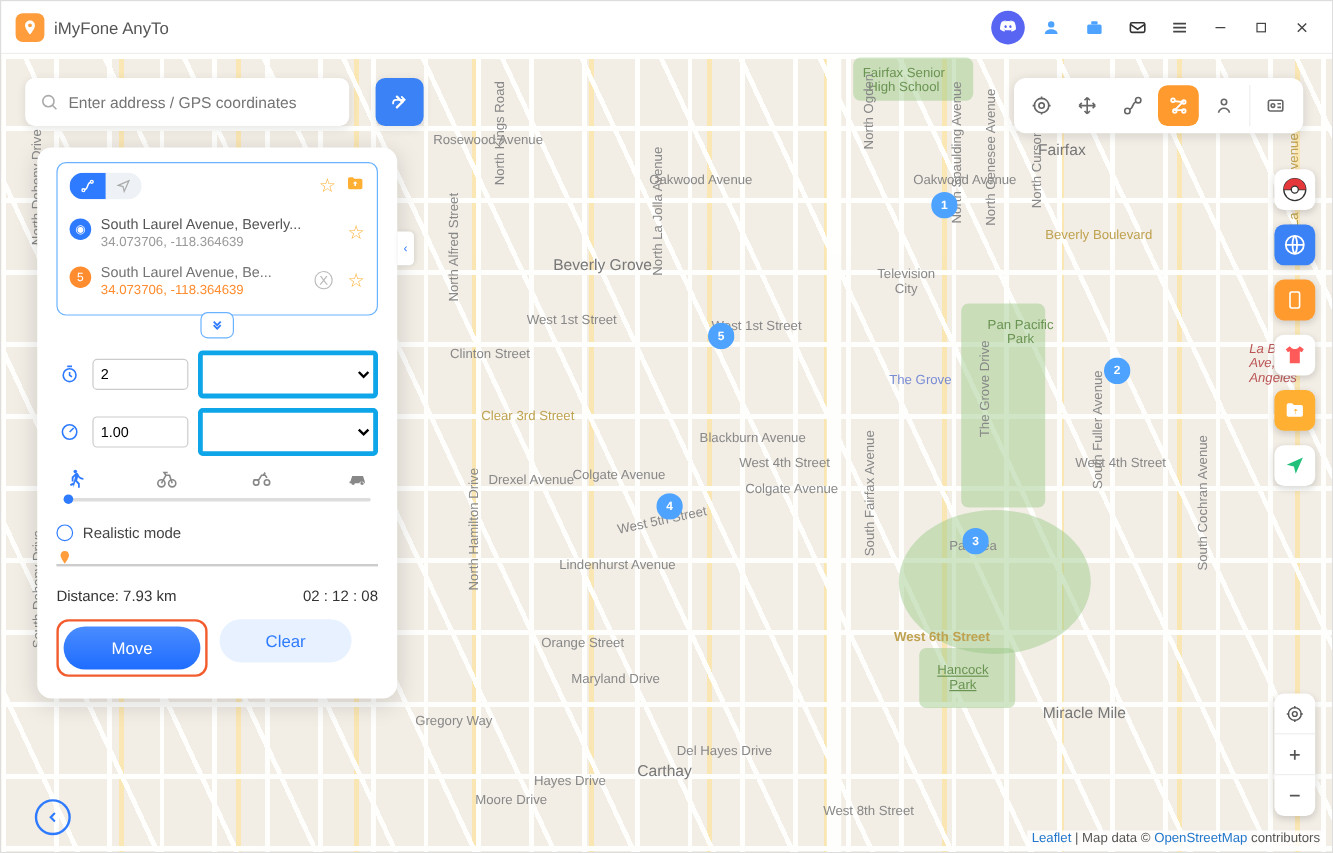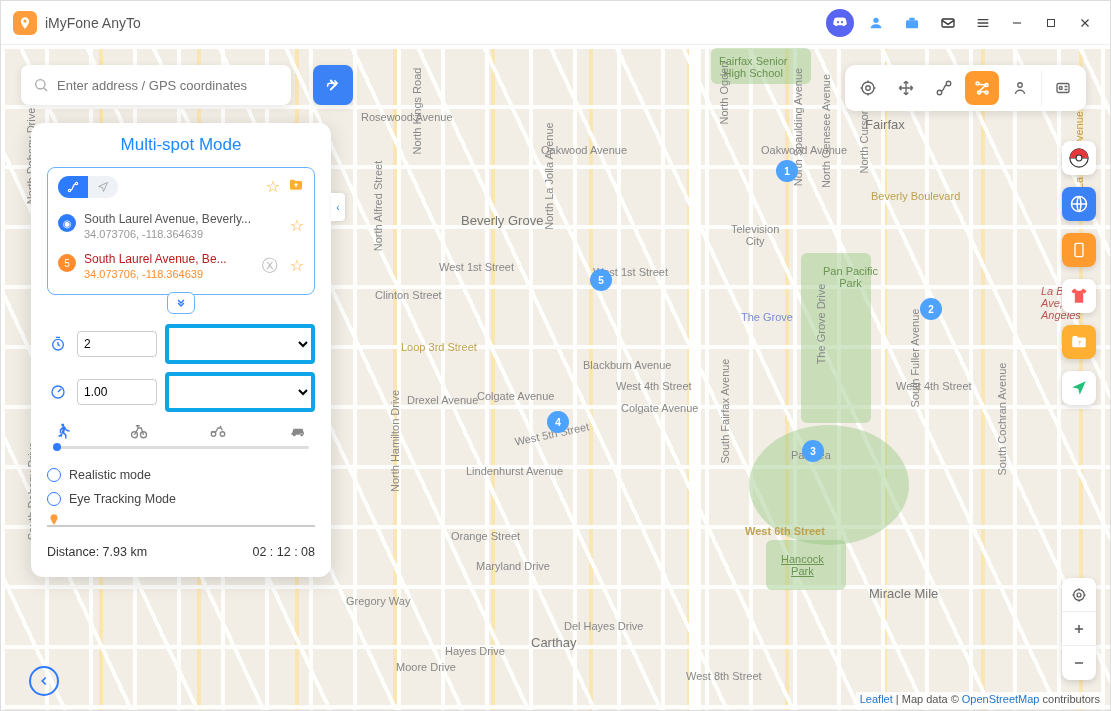--- a/index.html
+++ b/index.html
@@ -58,21 +58,21 @@
   .head-icons { margin-left: auto; display: flex; gap: 8px; }
   .head-icons .star{ color:#ffb033;}
   .head-icons .folder{ color:#ffb033;}
   .spot-item { display: flex; gap: 8px; padding: 6px 0; align-items: flex-start; }
   .spot-item .dot { width: 18px; height: 18px; border-radius: 50%; display: flex; align-items: center; justify-content: center; font-size: 10px; color: #fff; margin-top: 2px; flex-shrink: 0; }
   .dot-blue { background: #2f7bff; }
   .dot-orange { background: #ff8c2e; }
   .spot-text { flex: 1; font-size: 12px; }
   .spot-text .addr { color: #555; overflow: hidden; text-overflow: ellipsis; white-space: nowrap; max-width: 170px;}
   .spot-text .coords { color: #999; font-size: 11px; margin-top: 2px;}
-  .spot-item.active .addr { color: #b91c1c; }
+  .spot-item.active .addr { color: #737373; }
   .spot-item.active .coords { color: #ff8c2e; }
   .spot-item .star-btn { color: #ffb033; cursor: pointer; margin-top: 4px; }
   .spot-item .del-btn { color: #bbb; cursor: pointer; margin-top: 4px; margin-right:4px; }
   .expand-btn { width: 28px; height: 22px; border: 1.5px solid #6bb2ff; border-radius: 6px; margin: -11px auto 10px; background: #fff; display: flex; align-items: center; justify-content: center; color: #2f7bff; cursor: pointer; position: relative; z-index: 1; }
   
   .params { display: grid; grid-template-columns: 22px 80px 1fr; gap: 8px; align-items: center; margin-top: 10px; }
   .param-icon { color: #2f7bff; display:flex; align-items:center; justify-content:center; }
   .param-input { height: 26px; border: 1px solid #ccc; border-radius: 4px; padding: 0 6px; font-size: 12px; width: 100%; }
   .param-select { height: 26px; border: 4px solid #0ea5e9; border-radius: 4px; padding: 16px 6px; font-size: 12px; width: 100%; background: #fff; }
   
@@ -201,21 +201,21 @@
     <div class="map-label" style="left:718px; top:10px; color:#6a9452; white-space:pre; text-align:center;">Fairfax Senior
 High School</div>
     <div class="map-label" style="left:790px; top:404px;">Pa        Brea</div>
 
     <div class="map-label" style="left:540px; top:99px;">Oakwood Avenue</div>
     <div class="map-label" style="left:760px; top:99px;">Oakwood Avenue</div>
     <div class="map-label" style="left:360px; top:66px;">Rosewood Avenue</div>
     <div class="map-label highway" style="left:870px; top:145px;">Beverly Boulevard</div>
     <div class="map-label" style="left:438px; top:216px;">West 1st Street</div>
     <div class="map-label" style="left:592px; top:221px;">West 1st Street</div>
-    <div class="map-label highway" style="left:400px; top:296px;">Loop 3rd Street</div>
+    <div class="map-label highway" style="left:400px; top:296px;">Clear 3rd Street</div>
     <div class="map-label" style="left:615px; top:335px;">West 4th Street</div>
     <div class="map-label" style="left:895px; top:335px;">West 4th Street</div>
     <div class="map-label" style="left:582px; top:314px;">Blackburn Avenue</div>
     <div class="map-label" style="left:476px; top:345px;">Colgate Avenue</div>
     <div class="map-label" style="left:620px; top:357px;">Colgate Avenue</div>
     <div class="map-label" style="left:513px; top:383px; transform:rotate(-12deg);">West 5th Street</div>
     <div class="map-label highway" style="left:744px; top:480px;font-weight:bold;">West 6th Street</div>
     <div class="map-label" style="left:672px; top:360px; transform:rotate(-90deg);">South Fairfax Avenue</div>
     <div class="map-label" style="left:945px; top:368px; transform:rotate(-90deg);">South Cochran Avenue</div>
     <div class="map-label" style="left:865px; top:307px; transform:rotate(-90deg);">South Fuller Avenue</div>
@@ -271,21 +271,20 @@
           <path d="M9 18l6-6-6-6"></path>
           <path d="M5 12a7 7 0 0110-6" opacity=".0"></path>
           <path d="M17 8v8a4 4 0 01-4 4H7" opacity=".0"></path>
           <path d="M16 7l4 4-4 4M20 11H8a4 4 0 00-4 4v1" transform="scale(.8) translate(2 1)"></path>
         </svg>
     </div>
   </div>
 
   <div class="panel">
     <div class="panel-collapse">‹</div>
-    <div class="panel-title">Multi-spot Mode</div>
 
     <div class="spot-box">
       <div class="spot-box-head">
         <div class="toggle-pill">
           <span class="active">
               <svg width="14" height="14" viewBox="0 0 24 24" fill="none" stroke="#fff" stroke-width="2">
                 <circle cx="6" cy="18" r="2"></circle>
                 <circle cx="18" cy="6" r="2"></circle>
                 <path d="M8 17c5 0 3-10 8-10"></path>
               </svg>
@@ -369,37 +368,39 @@
             <path d="M5 17a2 2 0 104 0 2 2 0 00-4 0zm10 0a2 2 0 104 0 2 2 0 00-4 0zM4 15l2-6h12l2 6v2h-2a2 2 0 00-4 0H9a2 2 0 00-4 0H3v-2h1z"></path>
           </svg></span>
     </div>
     <div class="transport-track"></div>
 
     <div class="modes">
       <div class="mode-row">
         <div class="radio"></div>
         <span>Realistic mode</span>
       </div>
-      <div class="mode-row">
-        <div class="radio"></div>
-        <span>Eye Tracking Mode</span>
-      </div>
     </div>
 
     <div class="dist-pin-track">
       <span class="dist-pin"><svg width="14" height="18" viewBox="0 0 24 24" fill="currentColor">
             <path d="M12 2C8 2 6 5 6 8c0 4 6 12 6 12s6-8 6-12c0-3-2-6-6-6z"></path>
           </svg></span>
     </div>
 
     <div class="stats">
       <span>Distance: 7.93 km</span>
       <span>02 : 12 : 08</span>
     </div>
 
+    <div class="action-row">
+      <div class="highlight-box">
+        <div class="btn btn-move">Move</div>
+      </div>
+      <div class="btn btn-clear" style="flex:0 0 110px;">Clear</div>
+    </div>
   </div>
 
   <div class="back-circle">
     <svg width="14" height="14" viewBox="0 0 24 24" fill="none" stroke="currentColor" stroke-width="3">
         <path d="M15 6l-6 6 6 6"></path>
       </svg>
   </div>
 
   <div class="maptools">
     <div class="mt-btn">

